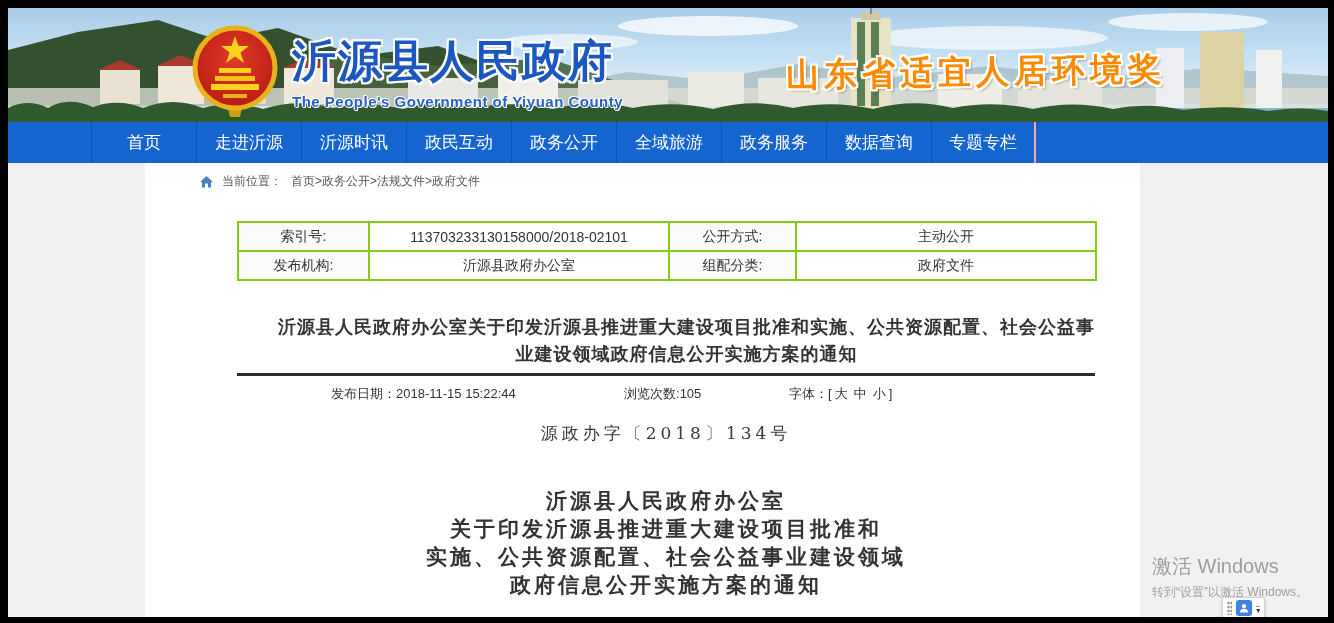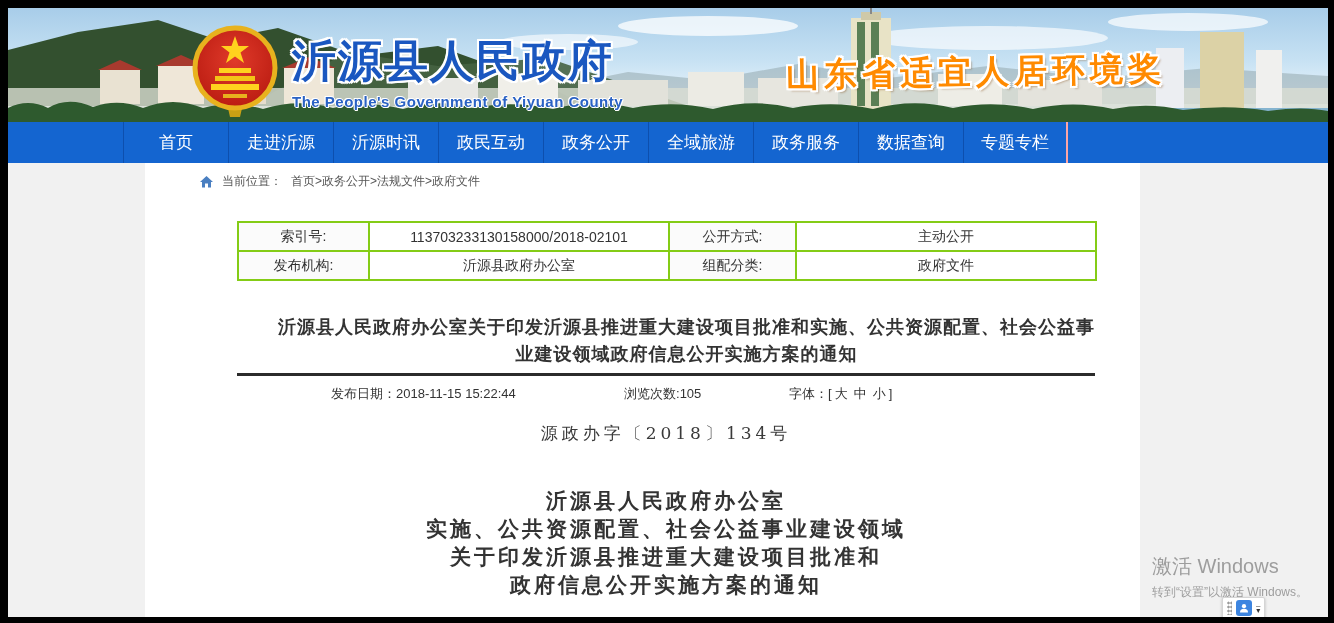--- a/index.html
+++ b/index.html
@@ -17,21 +17,21 @@
   .site-title { font-size:44px; font-weight:bold; color:#1a57c0; letter-spacing:2px;
     text-shadow:-2px 0 #fff,2px 0 #fff,0 -2px #fff,0 2px #fff,-2px -2px #fff,2px 2px #fff,-2px 2px #fff,2px -2px #fff; }
   .site-subtitle { margin-top:2px; font-size:15px; font-weight:bold; color:#2a62c4; letter-spacing:.5px;
     text-shadow:-1px 0 #fff,1px 0 #fff,0 -1px #fff,0 1px #fff,1px 1px #fff,-1px -1px #fff; }
   .award { position:absolute; left:778px; top:42px; font-size:33px; font-weight:bold; color:#ff8a00;
     letter-spacing:5px; transform:rotate(-1deg);
     text-shadow:-2px 0 #fff,2px 0 #fff,0 -2px #fff,0 2px #fff,-2px -2px #fff,2px 2px #fff,-2px 2px #fff,2px -2px #fff,3px 3px 2px rgba(120,60,0,.35); }
 
   
   .nav { width:1320px; height:41px; background:#1465d0; }
-  .nav-inner { display:flex; margin-left:115px; height:41px; }
+  .nav-inner { display:flex; margin-left:83px; height:41px; }
   .nav-item { width:105px; text-align:center; line-height:41px; color:#fff; font-size:17px;
     border-left:1px solid #0d4fae; cursor:pointer; }
   .nav-item:last-child { border-right:2px solid #fca5a5; }
 
   
   .content-bg { position:relative; width:1320px; height:454px; background:#f1f1f1; }
   .content { position:absolute; left:137px; top:0; width:995px; height:454px; background:#fff; }
 
   .breadcrumb { padding:10px 0 0 55px; font-size:12px; color:#555; display:flex; align-items:center; gap:9px; }
   .breadcrumb svg { display:block; }
@@ -205,22 +205,22 @@
         <div class="meta-row">
           <span class="meta-date"><span>发布日期：</span><span>2018-11-15 15:22:44</span></span>
           <span class="meta-views"><span>浏览次数:</span><span>105</span></span>
           <span class="meta-font"><span>字体：</span><span>[</span><span class="font-size-opt">大</span><span class="font-size-opt">中</span><span class="font-size-opt">小</span><span>]</span></span>
         </div>
 
         <div class="doc-number">源政办字〔2018〕134号</div>
 
         <div class="body-title">
           <div>沂源县人民政府办公室</div>
+          <div>关于印发沂源县推进重大建设项目批准和</div>
           <div>实施、公共资源配置、社会公益事业建设领域</div>
-          <div>关于印发沂源县推进重大建设项目批准和</div>
           <div>政府信息公开实施方案的通知</div>
         </div>
       </div>
     </div>
 
     <div class="watermark">
       <div class="wm1">激活 Windows</div>
       <div class="wm2">转到“设置”以激活 Windows。</div>
     </div>
   </div>

